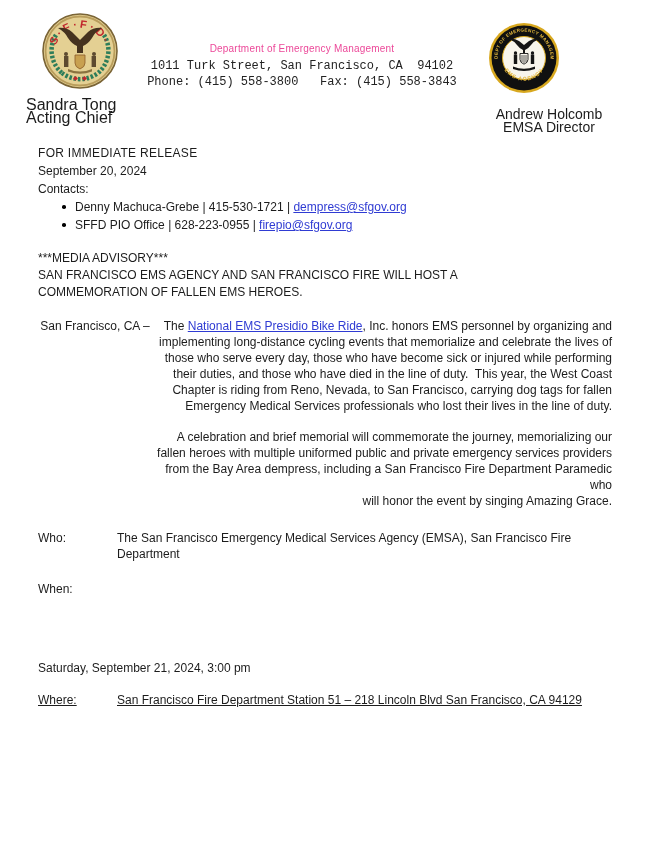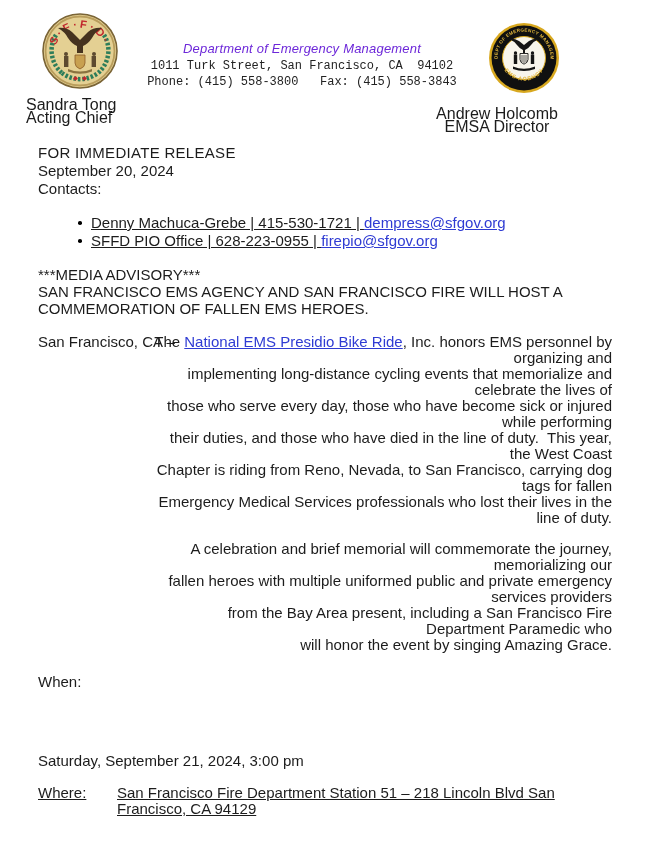--- a/index.html
+++ b/index.html
@@ -8,30 +8,30 @@
     background:#ffffff;color:#1c1c1c;
     font-family:"Liberation Sans","DejaVu Sans",sans-serif;
     overflow:hidden;
   }
   
   header{position:relative;height:144px;}
   .seal-left{position:absolute;left:42px;top:13px;width:76px;height:76px;}
   .caption-left{position:absolute;left:26px;top:99px;width:140px;text-align:left;
     font-size:16px;line-height:12.5px;}
   .center-text{position:absolute;left:120px;top:40px;width:364px;text-align:center;}
-  .dept-title{font-size:13px;font-weight:500;letter-spacing:.2px;line-height:17px;color:#6d28d9;font-style:italic;}
+  .dept-title{font-size:10px;font-weight:500;letter-spacing:.2px;line-height:17px;color:#ec4899;}
   .dept-sub{font-size:12px;line-height:12.5px;margin-top:3px;color:#222;font-family:Liberation Mono, monospace;}
   .seal-right{position:absolute;left:488px;top:22px;width:72px;height:72px;}
-  .caption-right{position:absolute;left:427px;top:108px;width:140px;text-align:center;
-    font-size:16px;line-height:12.5px;}
+  .caption-right{position:absolute;left:479px;top:108px;width:140px;text-align:center;
+    font-size:14px;line-height:12.5px;}
   
-  main{margin:0 38px;font-size:15px;line-height:18px;}
+  main{margin:0 38px;font-size:12px;line-height:18px;}
   .release{margin-top:0;}
   .release-line{line-height:18px;}
-  ul.contacts{margin:16px;padding:0 0 0 37px;list-style:none;text-decoration:underline;}
+  ul.contacts{margin:0;padding:0 0 0 37px;list-style:none;}
   ul.contacts li{position:relative;line-height:18px;}
   ul.contacts li .dot{position:absolute;left:-13px;top:7px;width:3.6px;height:3.6px;
     border-radius:50%;background:#000;}
   a.link{color:#2f3bd3;text-decoration:underline;cursor:pointer;}
   .advisory{margin-top:16px;text-align:left;line-height:17px;}
   .para{white-space:pre-line;line-height:16px;text-align:right;}
   .p1{display:flex;margin-top:17px;}
   .p1 .dateline{width:115px;flex:0 0 115px;white-space:pre;}
   .p1 .p1body{flex:1;white-space:pre-line;}
   .p2{margin:9px 0 0 115px;}
@@ -139,24 +139,29 @@
 implementing long-distance cycling events that memorialize and celebrate the lives of
 those who serve every day, those who have become sick or injured while performing
 their duties, and those who have died in the line of duty.&nbsp; This year, the West Coast
 Chapter is riding from Reno, Nevada, to San Francisco, carrying dog tags for fallen
 Emergency Medical Services professionals who lost their lives in the line of duty.</span></span>
     </div>
 
 
     <div class="p3 para">A celebration and brief memorial will commemorate the journey, memorializing our
 fallen heroes with multiple uniformed public and private emergency services providers
-from the Bay Area present, including a San Francisco Fire Department Paramedic who
+from the Bay Area dempress, including a San Francisco Fire Department Paramedic who
 will honor the event by singing Amazing Grace.</div>
 
     <div class="details">
+      <div class="detail-row">
+        <span class="dlabel">Who:</span>
+        <span class="dvalue">The San Francisco Emergency Medical Services Agency (EMSA), San Francisco Fire
+Department</span>
+      </div>
       <div class="detail-row row-when">
         <span class="dlabel">When:</span>
         <span class="dvalue">Saturday, September 21, 2024, 3:00 pm</span>
       </div>
       <div class="detail-row row-where">
         <span class="dlabel">Where:</span>
         <span class="dvalue">San Francisco Fire Department Station 51 – 218 Lincoln Blvd San Francisco, CA 94129</span>
       </div>
     </div>
 

